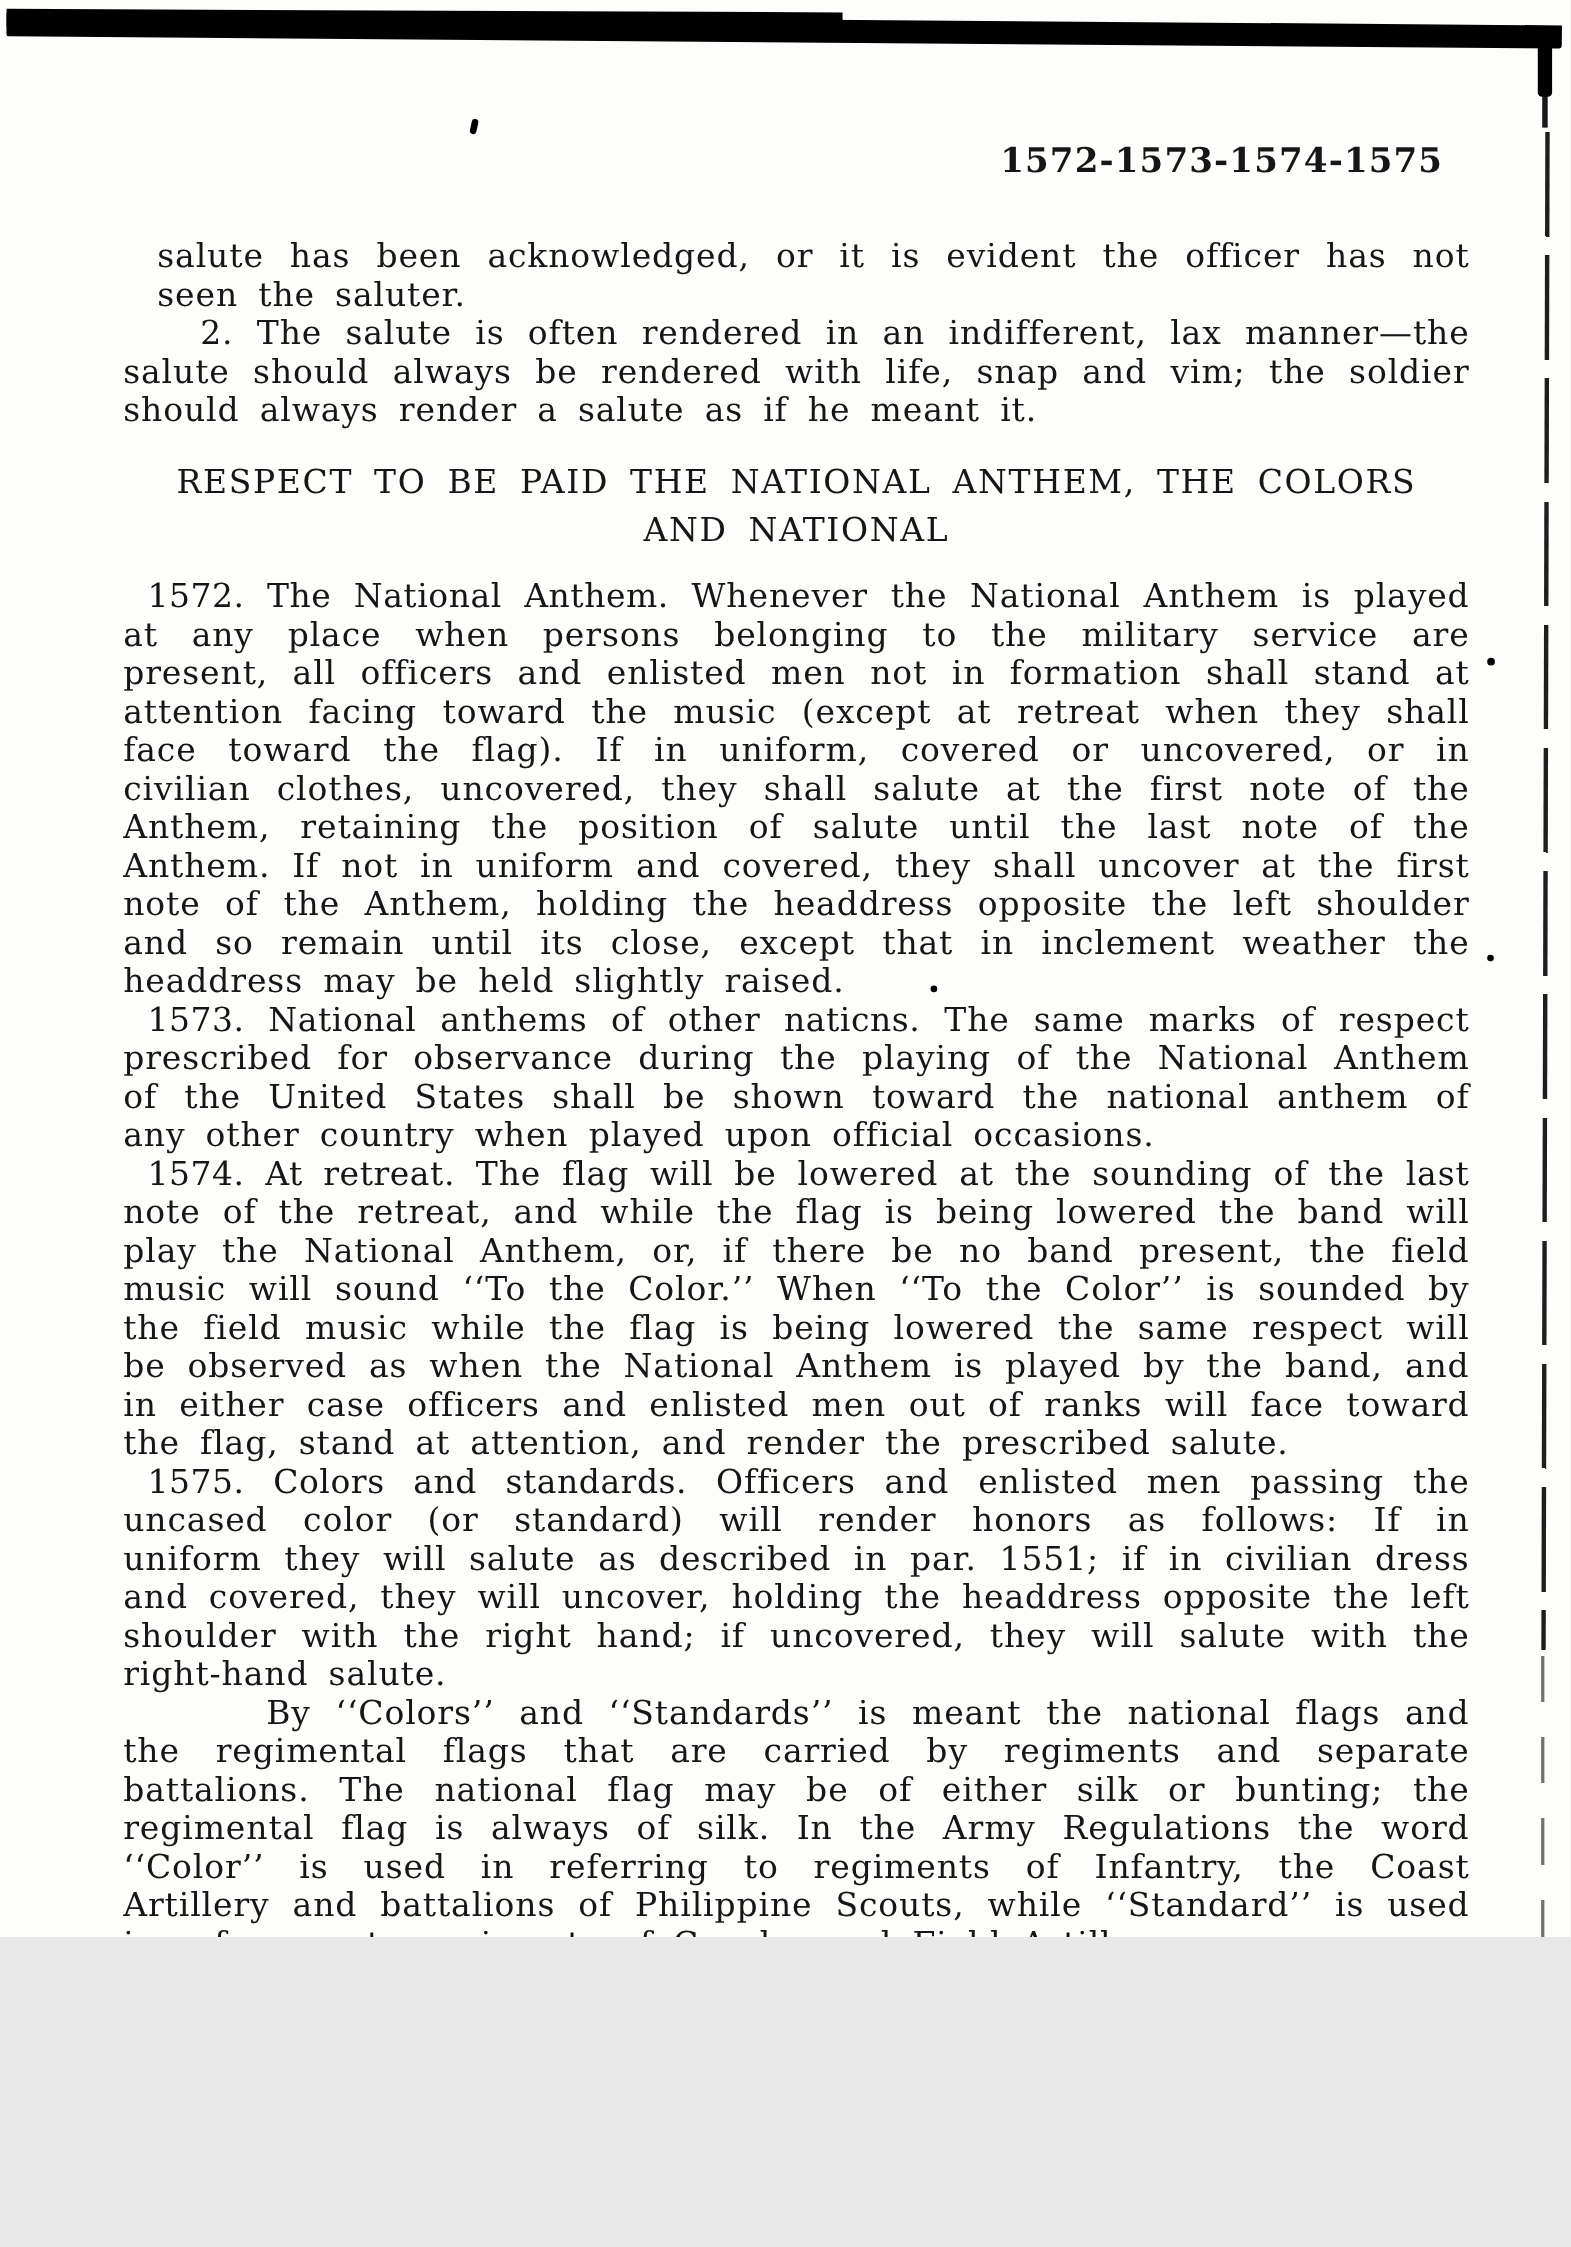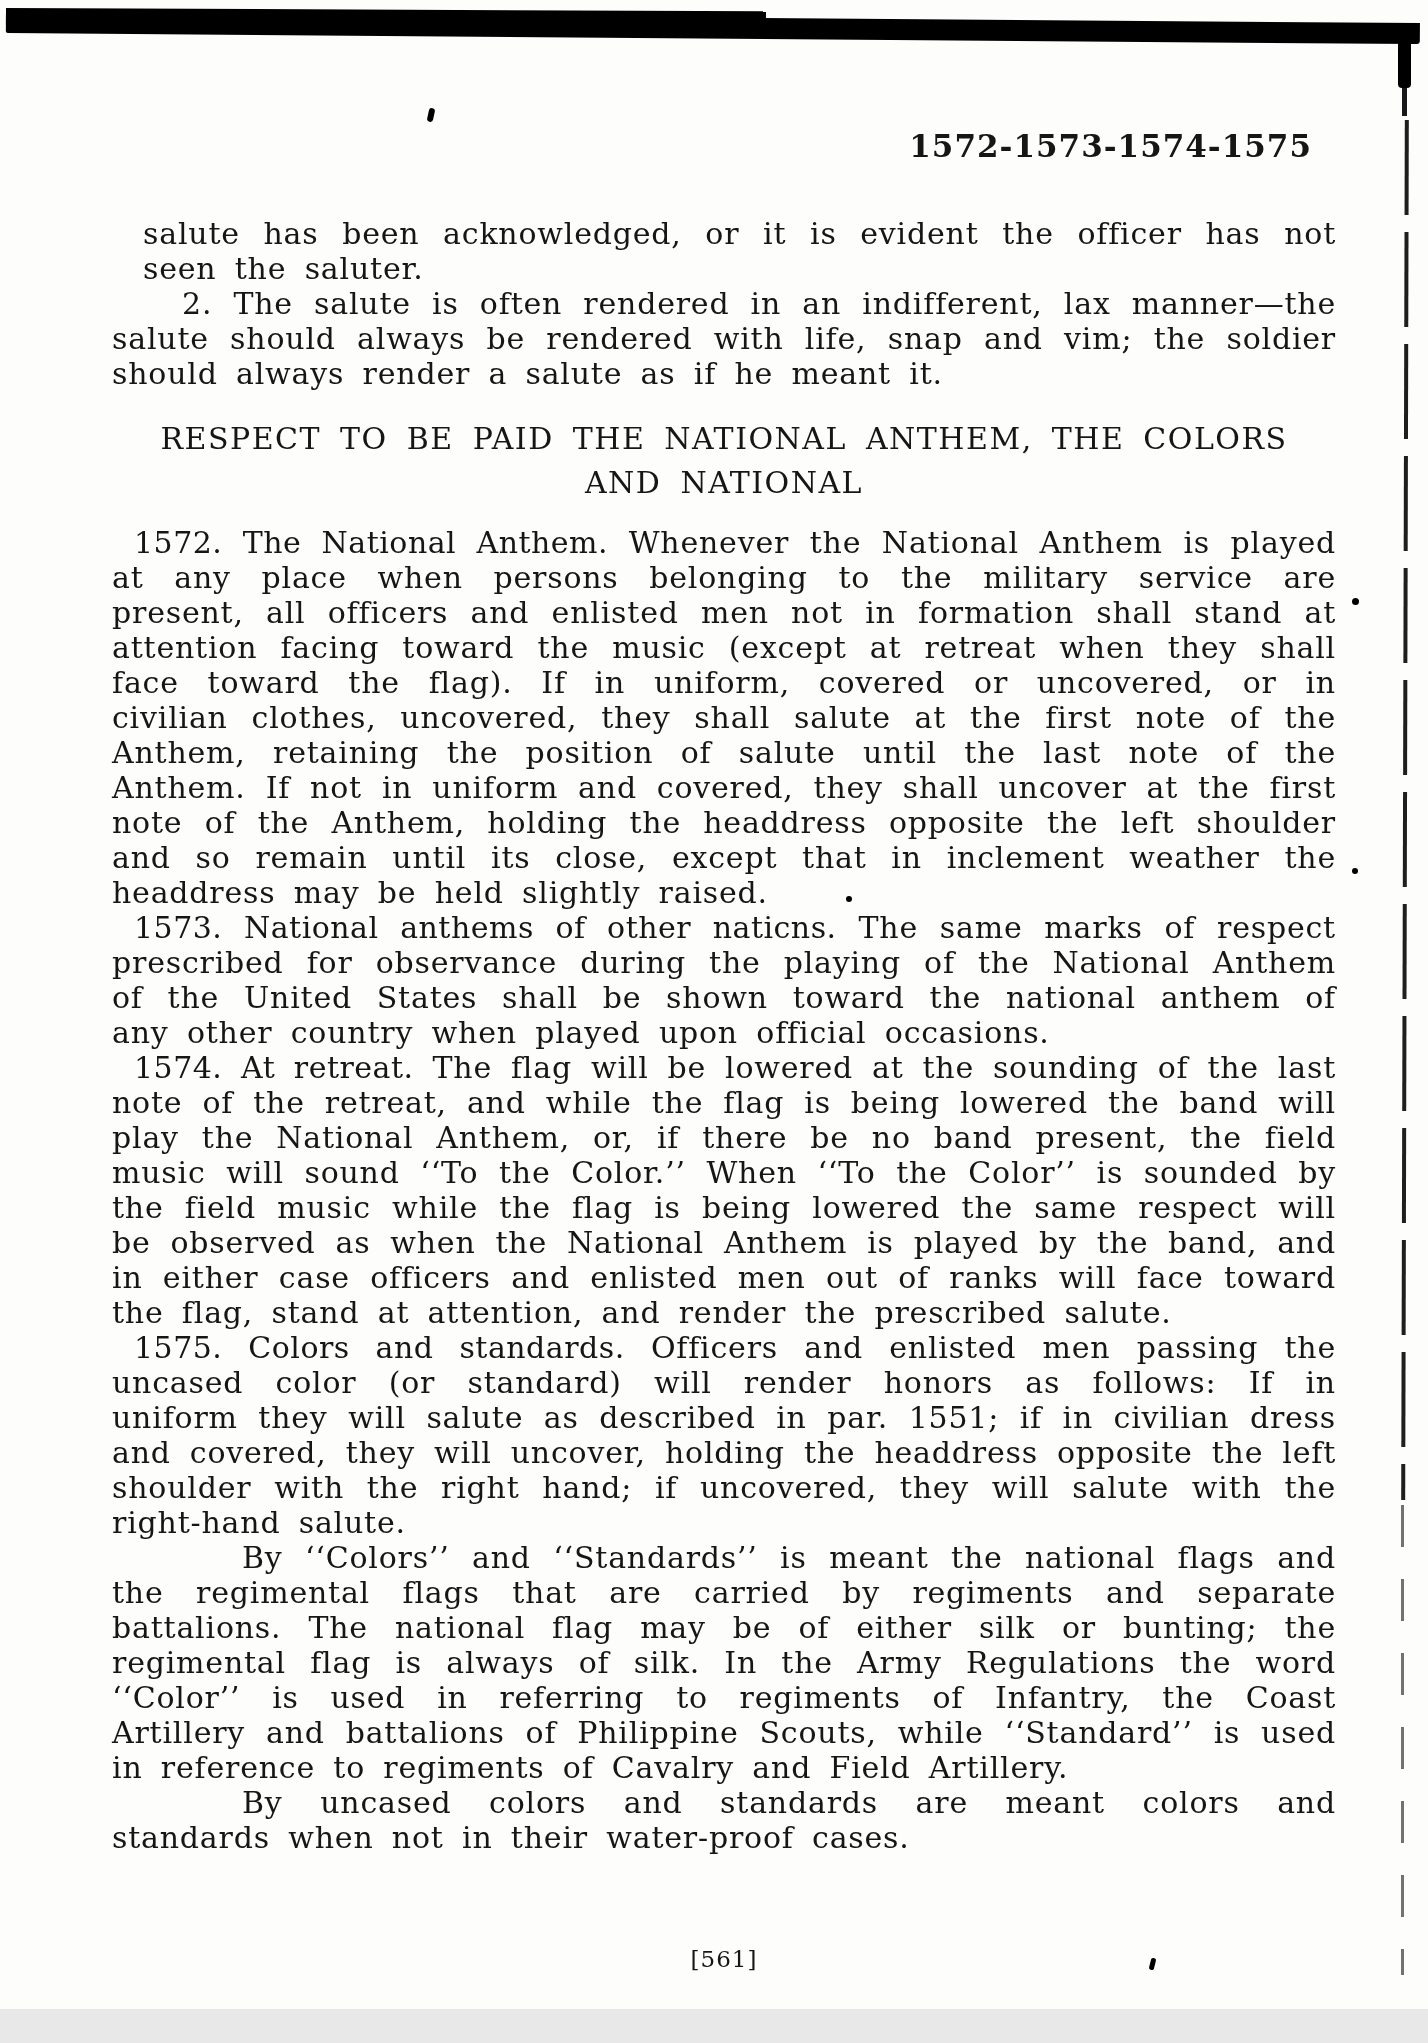--- a/index.html
+++ b/index.html
@@ -1,18 +1,18 @@
 <!DOCTYPE html>
 <html><head>
 <meta charset="utf-8">
 <style>
   html,body{margin:0;padding:0;background:#e8e8e8;}
   .page{
     position:relative;
-    width:1428px;height:2009px;
+    width:1428px;height:1761px;
     background:#fdfdfb;
     overflow:hidden;
     font-family:"DejaVu Serif","Liberation Serif",serif;
     color:#161616;
   }
   .text-body{
     position:absolute;left:112px;top:216px;width:1224px;
     font-size:30px;line-height:35px;
     text-align:justify;
     word-spacing:8px;letter-spacing:0.8px;

